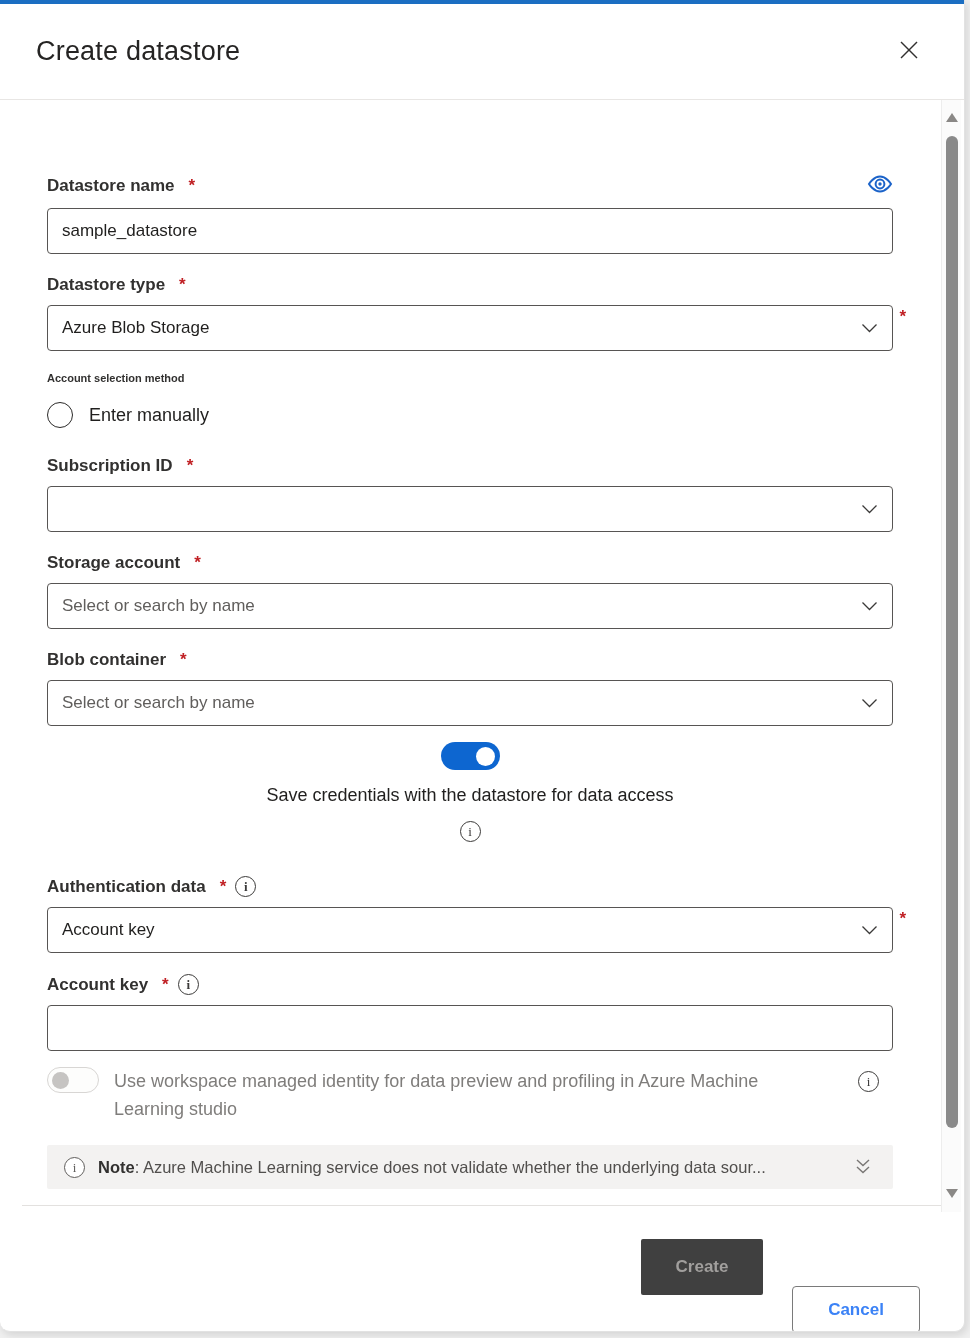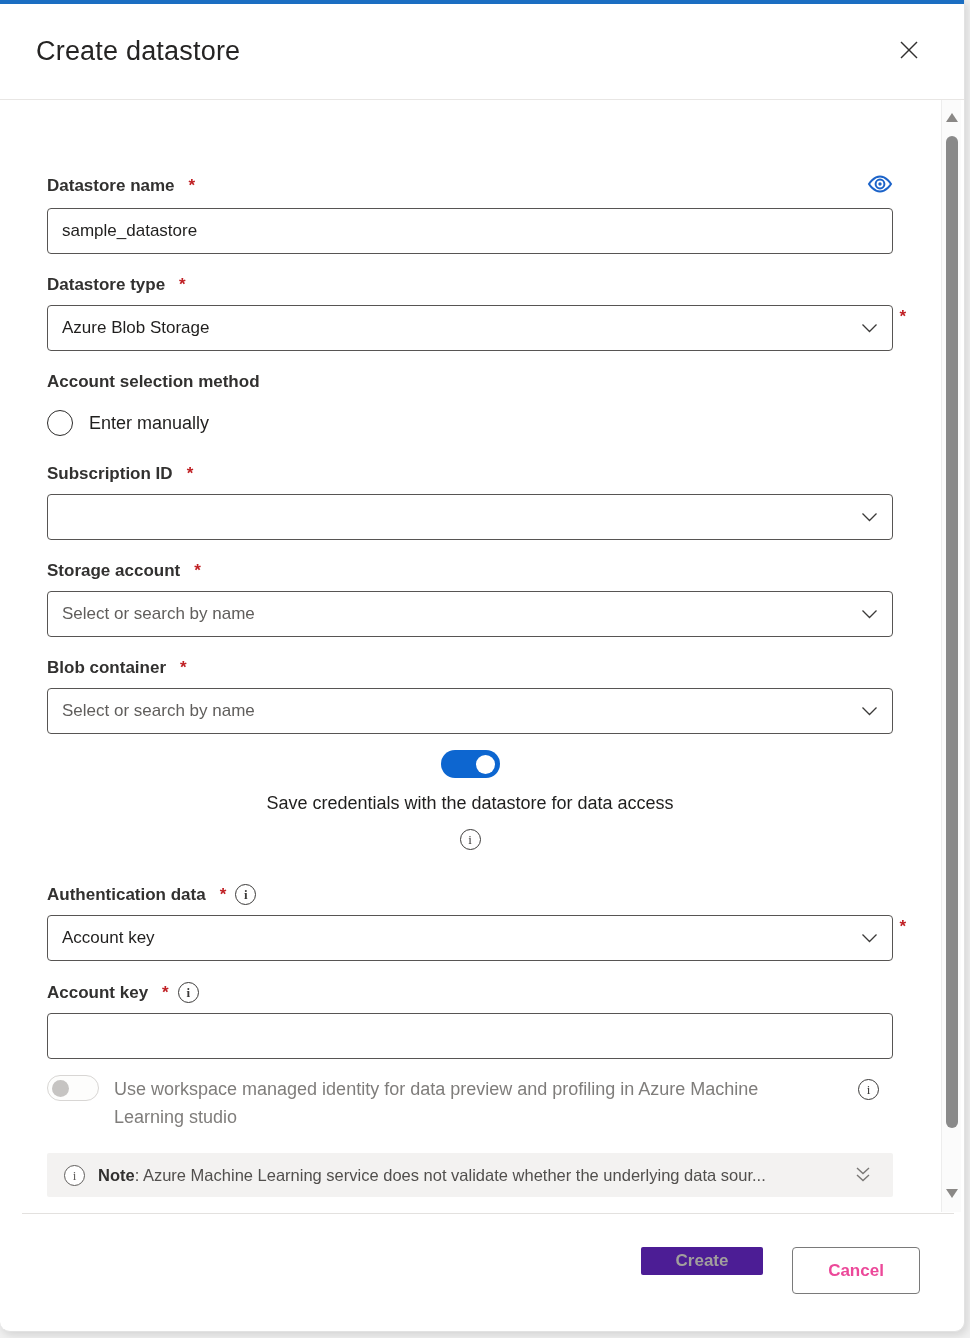--- a/index.html
+++ b/index.html
@@ -15,21 +15,21 @@
   header { height: 96px; display: flex; align-items: center; justify-content: space-between;
     padding: 0 36px; border-bottom: 1px solid #e8e6e4; }
   h1 { font-size: 27px; font-weight: 400; color: #252423; letter-spacing: .2px; }
   .close { background: none; border: none; cursor: pointer; padding: 4px; margin-right: 4px; }
 
   .content { padding: 74px 71px 0 47px; }
 
   .label-row { display: flex; justify-content: space-between; align-items: center; margin-bottom: 10px; }
   .label { font-size: 17px; font-weight: 700; color: #323130; display: inline-flex; align-items: center; gap: 9px; }
   .req { color: #c02024; margin-left: 5px; font-weight: 700; }
-  .section-label { font-size: 17px; font-weight: 700; color: #323130; }
+  .section-label { font-size: 11px; font-weight: 700; color: #323130; }
 
   .box { position: relative; width: 100%; height: 46px; border: 1px solid #575553; border-radius: 4px;
     background: #fff; display: flex; align-items: center; padding: 0 14px; font-size: 17px; color: #201f1e; }
   input.box { outline: none; font-family: "Liberation Sans", sans-serif; }
   .field { margin-bottom: 21px; }
   .dropdown { cursor: pointer; }
   .dropdown .val { flex: 1; }
   .dropdown .ph { flex: 1; color: #605e5c; }
   .chev { flex: none; }
   .outer-req { position: absolute; right: -14px; top: 1px; color: #c02024; font-size: 17px; font-weight: 700; }
@@ -61,22 +61,22 @@
 
   .note { margin-top: 22px; height: 44px; background: #f3f2f1; border-radius: 2px;
     display: flex; align-items: center; gap: 13px; padding: 0 20px 0 17px; cursor: pointer; }
   .note-text { font-size: 16.5px; color: #514f4d; white-space: nowrap; overflow: hidden; }
   .note-text b { color: #323130; }
   .note .dblchev { margin-left: auto; flex: none; }
 
   .divider { border-top: 1px solid #e3e1df; margin: 16px 10px 0 22px; }
   footer { display: flex; justify-content: flex-end; gap: 29px; padding: 33px 44px 0 0; }
   .btn { font-family: "Liberation Sans", sans-serif; font-size: 17px; font-weight: 700; cursor: pointer; }
-  .btn.create { width: 122px; height: 28px; background: #4c1d95; color: #a19f9d; border: none; border-radius: 2px; cursor: default; }
-  .btn.cancel { width: 128px; height: 47px; background: #fff; color: #ec4899; border: 1px solid #7a7a7a; border-radius: 4px; }
+  .btn.create { width: 122px; height: 56px; background: #404040; color: #a19f9d; border: none; border-radius: 2px; cursor: default; }
+  .btn.cancel { width: 128px; height: 47px; background: #fff; color: #3b82f6; border: 1px solid #7a7a7a; border-radius: 4px; margin-top: 47px; }
 
   .scroll-track { position: absolute; top: 100px; right: 3px; width: 20px; height: 1112px;
     background: #fbfbfb; border-left: 1px solid #ededed; }
   .scroll-up { position: absolute; top: 13px; left: 4px; width: 0; height: 0;
     border-left: 6px solid transparent; border-right: 6px solid transparent; border-bottom: 9px solid #8a8886; }
   .scroll-thumb { position: absolute; top: 36px; left: 4px; width: 12px; height: 992px; background: #8a8a8a; border-radius: 6px; }
   .scroll-down { position: absolute; bottom: 14px; left: 4px; width: 0; height: 0;
     border-left: 6px solid transparent; border-right: 6px solid transparent; border-top: 9px solid #8a8886; }
 </style>
 </head>

